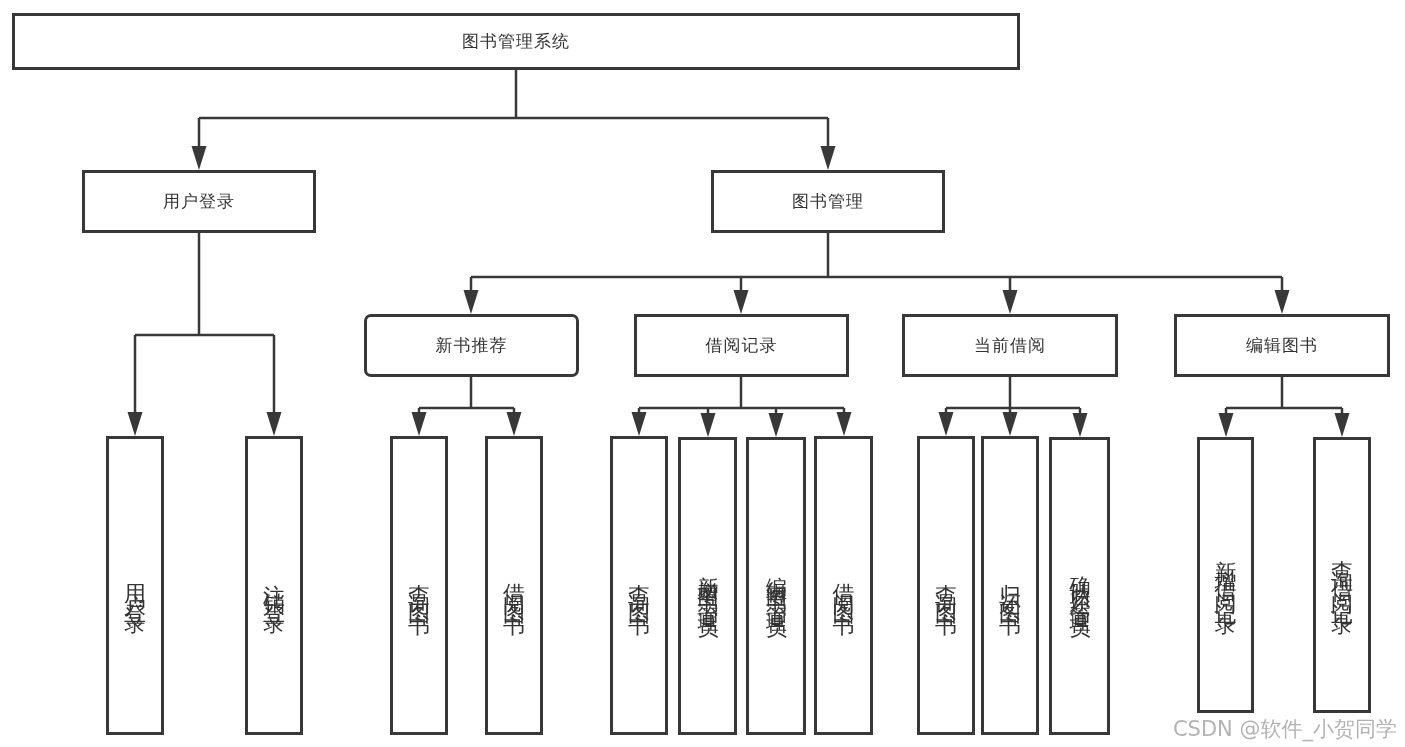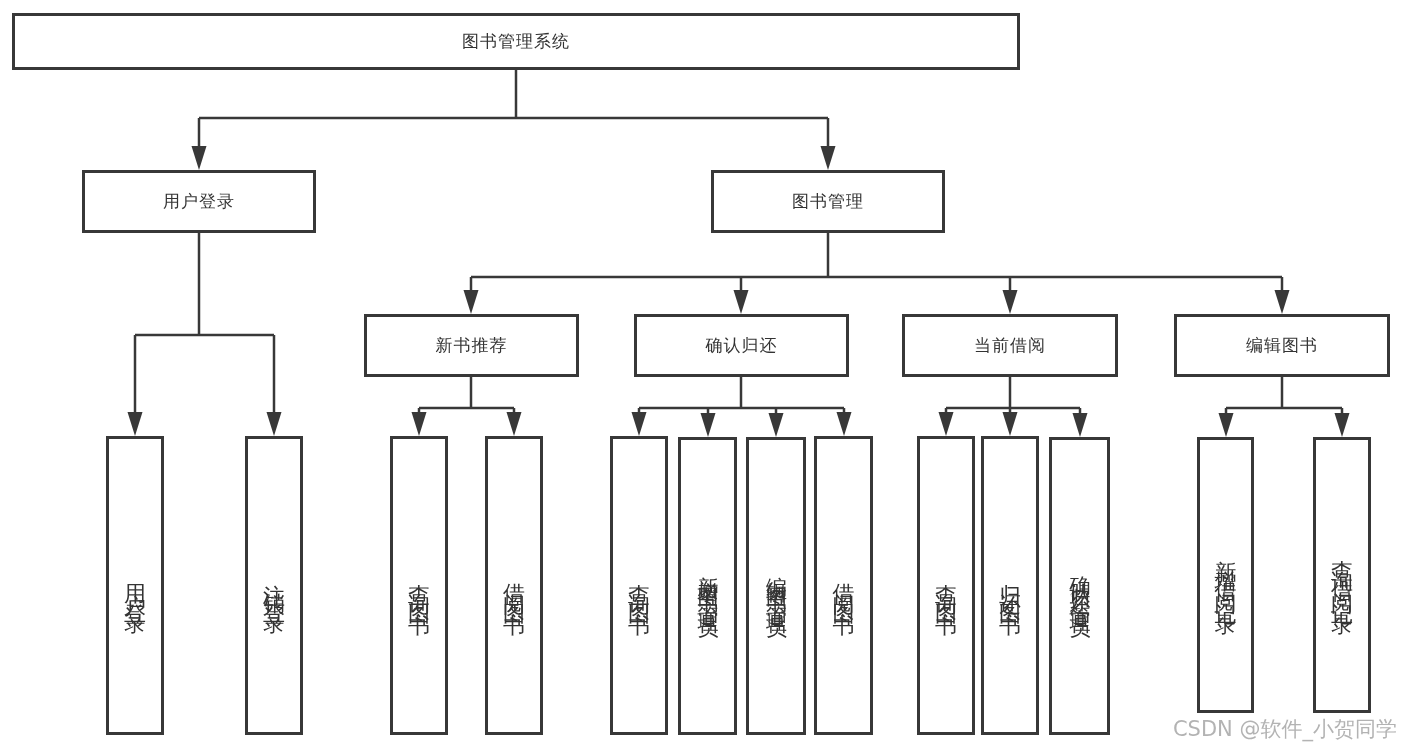--- a/index.html
+++ b/index.html
@@ -138,25 +138,25 @@
     <span>图书管理系统</span>
   </div>
 
   <div class="box h" style="left:82px;top:170px;width:234px;height:63px;">
     <span>用户登录</span>
   </div>
   <div class="box h" style="left:711px;top:170px;width:234px;height:63px;">
     <span>图书管理</span>
   </div>
 
-  <div class="box h" style="left:364px;top:314px;width:215px;height:63px;">
+  <div class="box h" style="left:364px;top:314px;width:215px;height:63px;border-radius:7px;">
     <span>新书推荐</span>
   </div>
   <div class="box h" style="left:634px;top:314px;width:215px;height:63px;">
-    <span>确认归还</span>
+    <span>借阅记录</span>
   </div>
   <div class="box h" style="left:902px;top:314px;width:216px;height:63px;font-family:Liberation Serif, serif;">
     <span>当前借阅</span>
   </div>
   <div class="box h" style="left:1174px;top:314px;width:216px;height:63px;">
     <span>编辑图书</span>
   </div>
 
   <div class="box v" style="left:106px;top:436px;width:58px;height:299px;">
     <span class="vt ls4">用户登录</span>

